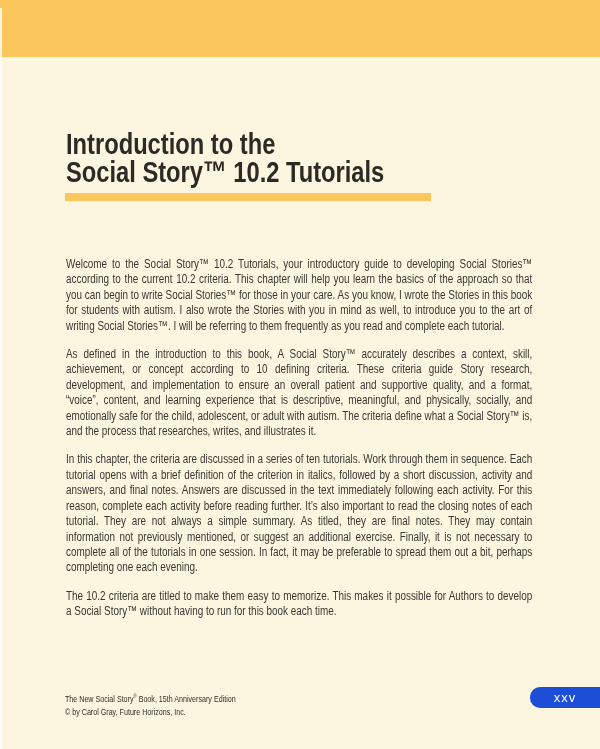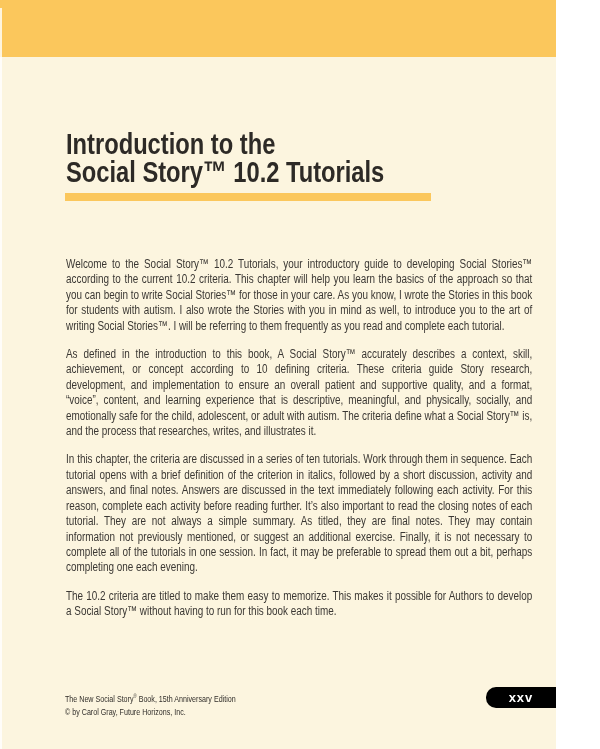--- a/index.html
+++ b/index.html
@@ -3,21 +3,21 @@
 <meta charset="utf-8">
 <style>
   html, body { margin: 0; padding: 0; }
   body {
     width: 600px; height: 749px;
     font-family: "Liberation Sans", sans-serif;
     background: #ffffff;
   }
   .page {
     position: relative;
-    width: 556px; height: 749px;
+    width: 600px; height: 749px;
     background: #FCF5DF;
     overflow: hidden;
   }
   
   .band {
     position: absolute; left: 0; top: 0; right: 0; height: 57px;
     background: #FBC75C;
   }
   
   .edge-strip {
@@ -54,24 +54,24 @@
     font-size: 9.5px; line-height: 13px;
     color: #312E2A;
     transform: scaleX(0.75); transform-origin: 0 0;
     white-space: nowrap;
   }
   .footer sup { font-size: 0.6em; }
   
   .page-badge {
     position: absolute; right: 0; top: 687px;
     width: 70px; height: 21px;
-    background: #000000;
+    background: #1d4ed8;
     border-radius: 10px 0 0 10px;
     display: flex; align-items: center; justify-content: center;
-    color: #ffffff; font-weight: 700; font-size: 13px;
+    color: #ffffff; font-weight: 400; font-size: 13px;
     letter-spacing: 1px;
   }
 </style>
 </head>
 <body>
 
 <div class="page">
 
   <div class="band"></div>
   <div class="edge-strip"></div>

